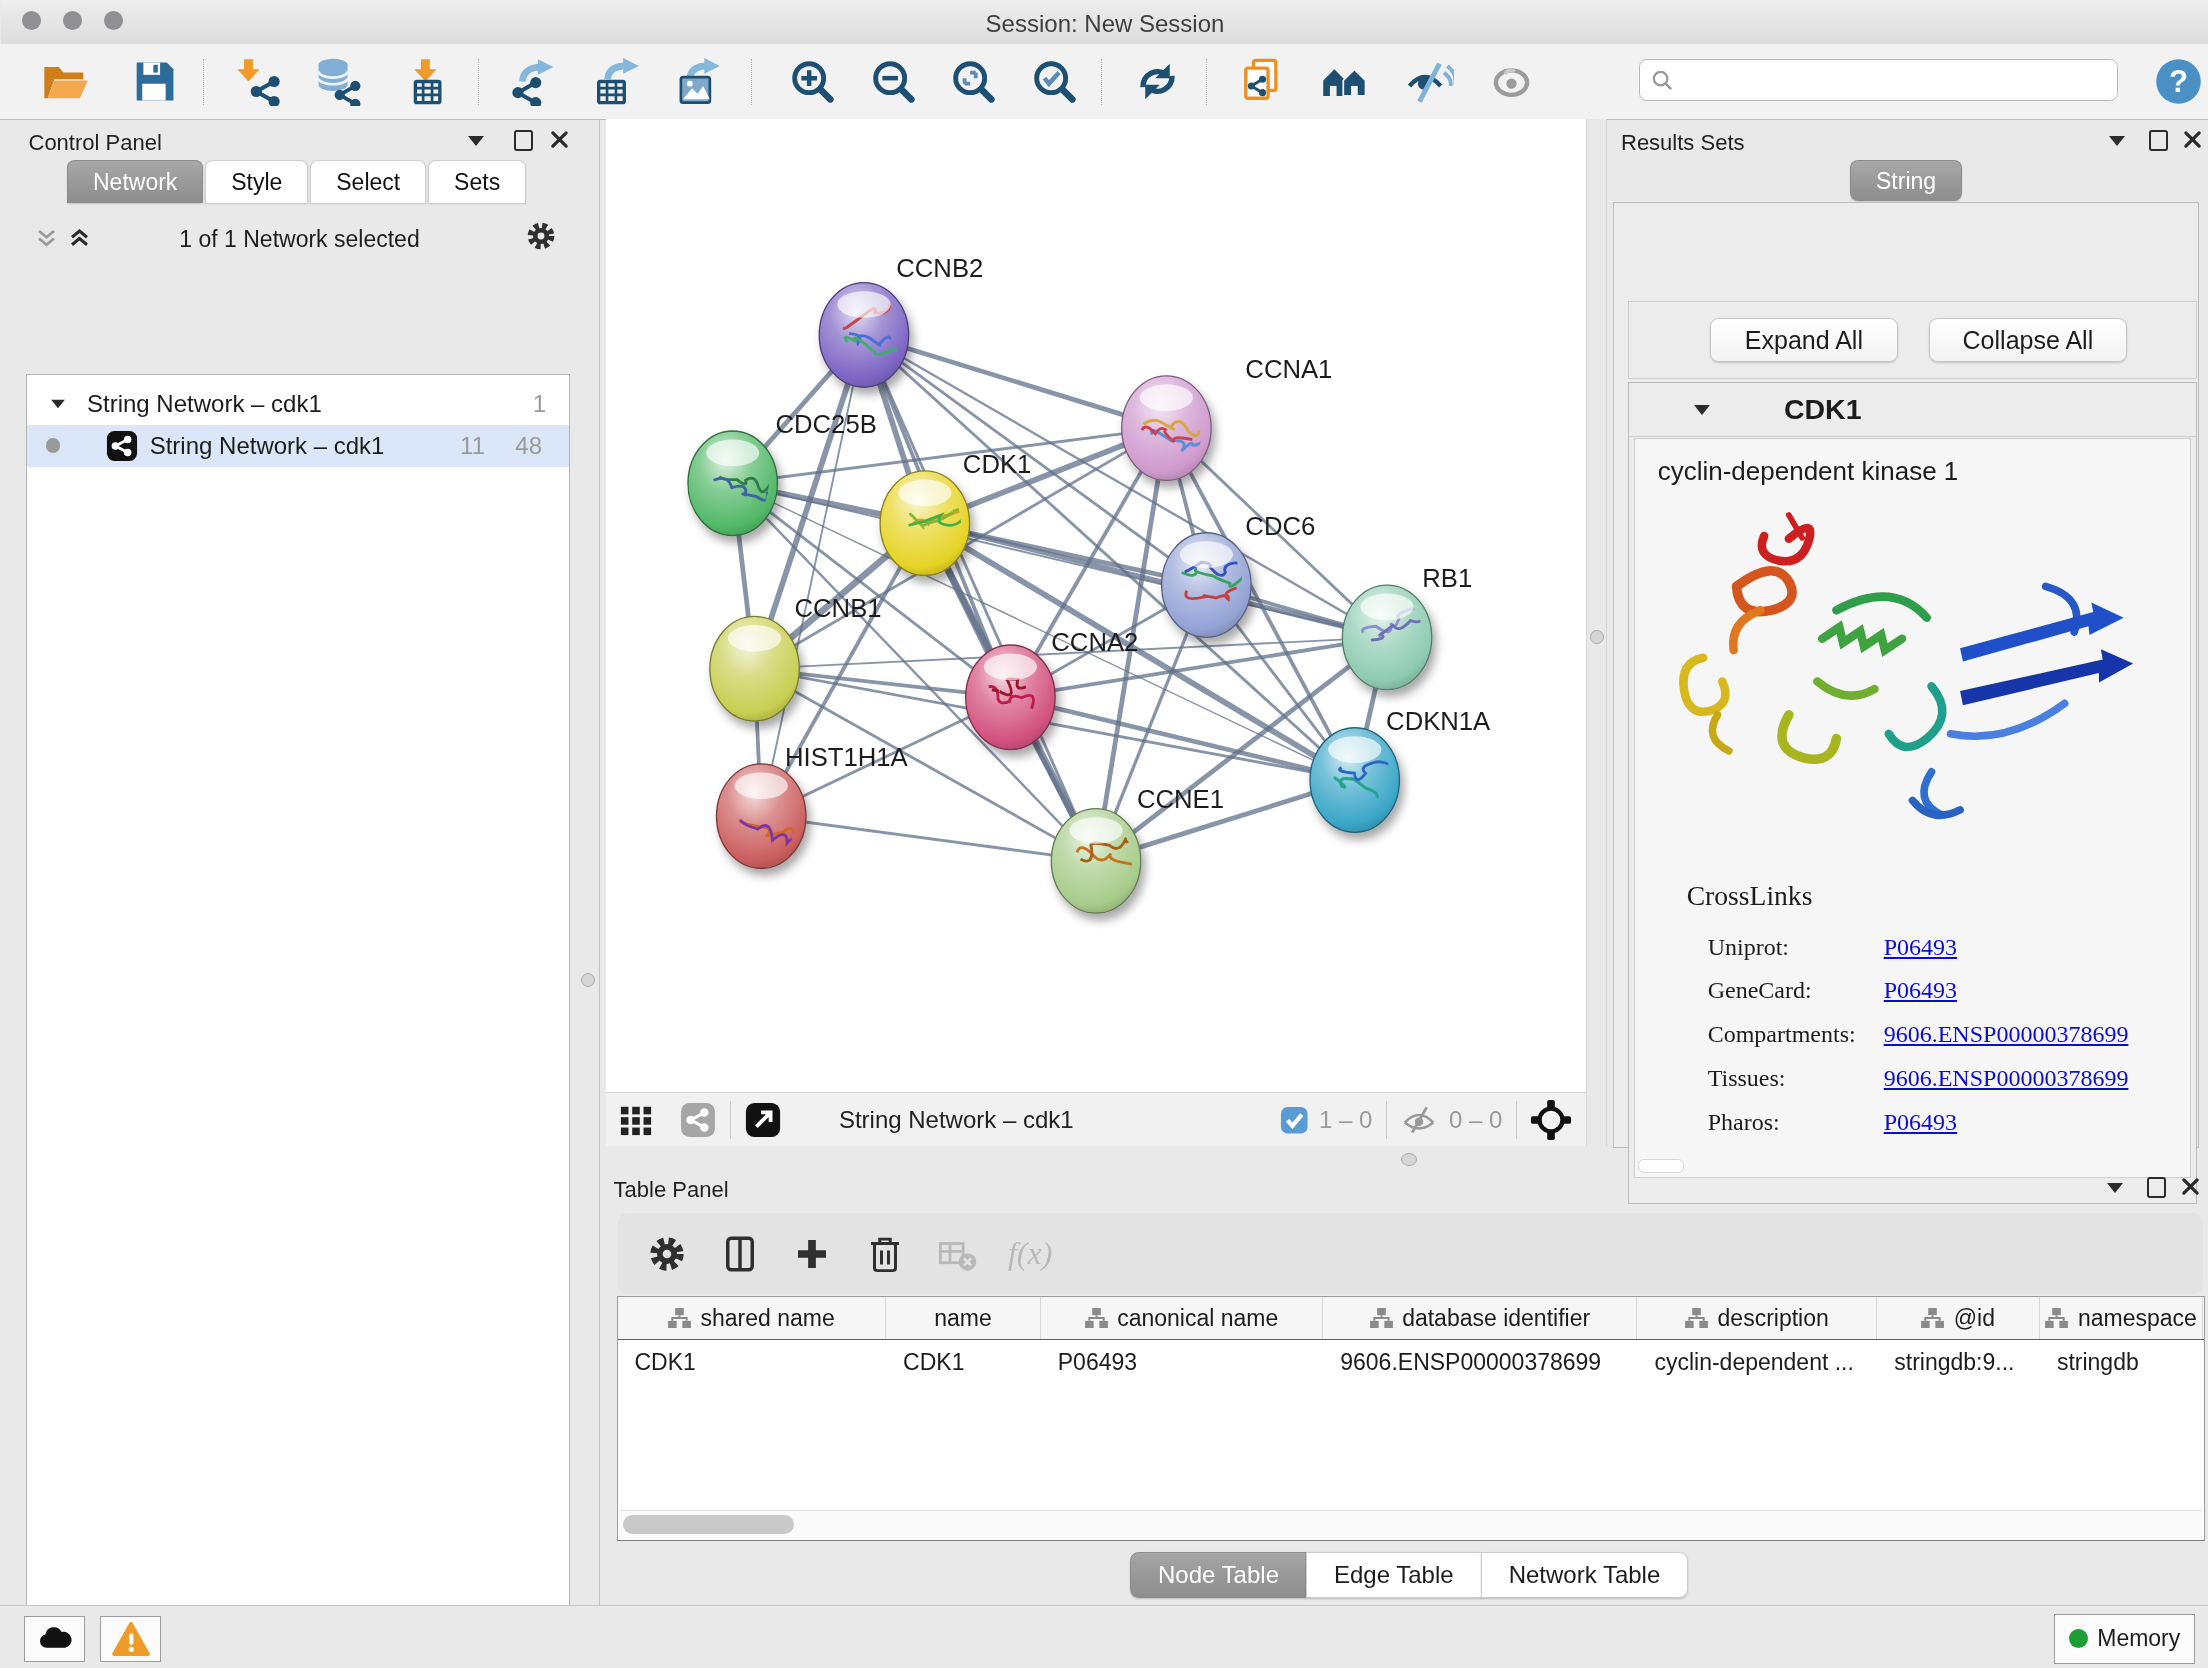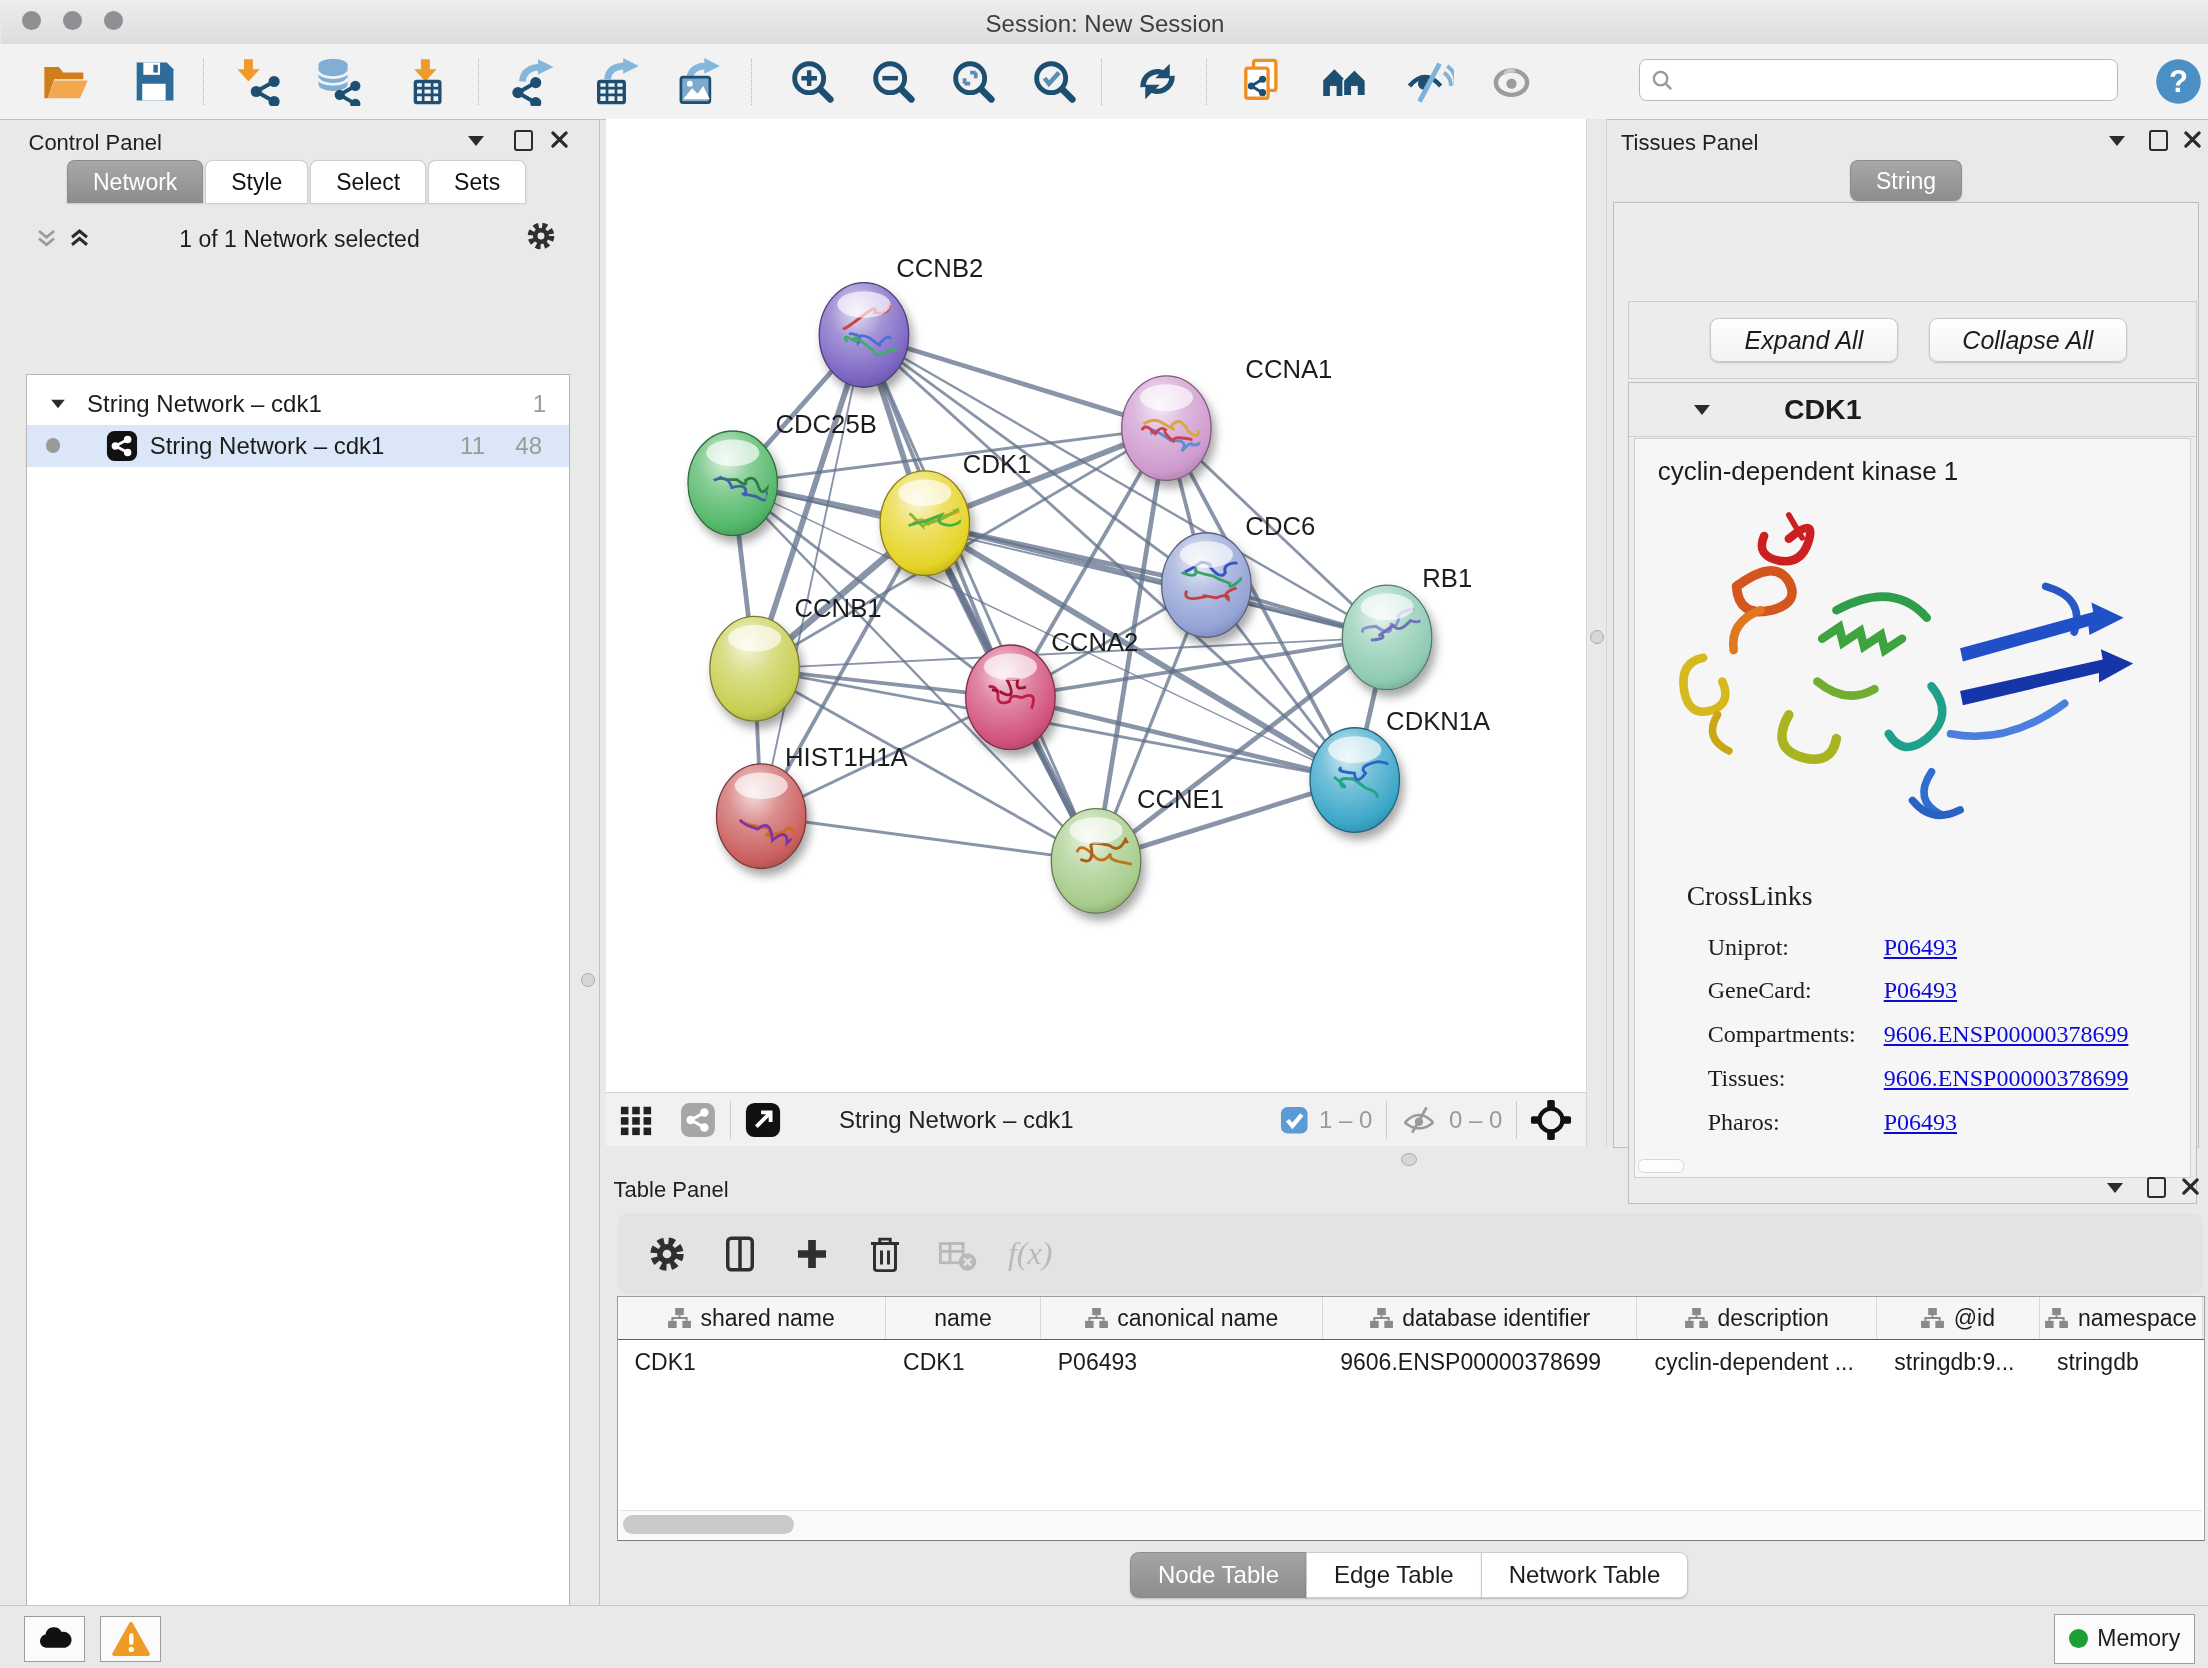--- a/index.html
+++ b/index.html
@@ -43,21 +43,21 @@
   .nbsep{width:0;height:38px;border-left:1px solid #c9c9c9;margin:0 13.3px;}
   .netbar .lbl{font-size:24px;color:#222;}
   .gcnt{font-size:24px;color:#9a9a9a;margin-left:11px;}
   
   .vstrip{left:1586px;top:119px;width:19px;height:1027px;background:#e9e9e9;
      border-left:1px solid #d5d5d5;border-right:1px solid #d5d5d5;}
   .handle{background:#d6d6d6;border:1px solid #ababab;border-radius:50%;}
   
   .rpanel{left:1605px;top:119px;width:603px;height:1027px;}
   .rbox{left:7.6px;top:83px;width:584px;height:944px;background:#ececec;border:1px solid #bdbdbd;}
-  .rbtnbox{left:14.3px;top:98px;width:567px;height:76px;border:1px solid #cdcdcd;font-style:italic;}
+  .rbtnbox{left:14.3px;top:98px;width:567px;height:76px;border:1px solid #cdcdcd;}
   .rbtn{height:42px;background:linear-gradient(#ffffff,#f2f2f2);border:1px solid #c6c6c6;border-radius:8.6px;
     font-size:25px;display:flex;align-items:center;justify-content:center;
     box-shadow:0 1px 1.9px rgba(0,0,0,.18);}
   .rsec{left:14.3px;top:179px;width:567px;height:820px;border:1px solid #bdbdbd;background:#ececec;}
   .rsechead{left:0;top:0;width:100%;height:53px;display:flex;align-items:center;border-bottom:1px solid #cfcfcf;}
   .rinner{left:4.8px;top:55px;width:555px;height:738px;background:#f6f6f6;border:1px solid #cfcfcf;}
   .serif{font-family:"Liberation Serif",serif;}
   .xlink{color:#0b0bd8;text-decoration:underline;}
   .xrow{position:absolute;font-size:24px;}
   
@@ -638,21 +638,21 @@
     </div>
   </div>
 
   <div class="abs vstrip"></div>
   <div class="abs handle" style="left:1590px;top:630px;width:12.4px;height:12.4px"></div>
   <div class="abs" style="left:606px;top:1146px;width:1603px;height:26px;background:#e9e9e9">
     <div class="handle abs" style="left:795px;top:6.7px;width:14.3px;height:11.4px"></div>
   </div>
 
   <div class="abs rpanel">
-    <span class="abs phead-title" style="left:16px;top:11.4px">Tissues Panel</span>
+    <span class="abs phead-title" style="left:16px;top:11.4px">Results Sets</span>
     <div class="abs tri-down" style="left:504px;top:17px"></div>
     <div class="abs winbox" style="left:544px;top:10.5px"></div>
     <svg class="abs" style="left:578px;top:10.5px" width="19" height="19" viewBox="0 0 20 20">
         <path d="M3 3l14 14M17 3L3 17" stroke="#2b2b2b" stroke-width="3.4" stroke-linecap="round"></path>
       </svg>
     <div class="abs tab active" style="left:245px;top:41px;height:40px;line-height:40px;border-radius:8px;">String</div>
     <div class="abs rbox">
       <div class="abs rbtnbox">
         <div class="rbtn abs" style="left:81px;top:16px;width:186px">Expand All</div>
         <div class="rbtn abs" style="left:300px;top:16px;width:196px">Collapse All</div>

